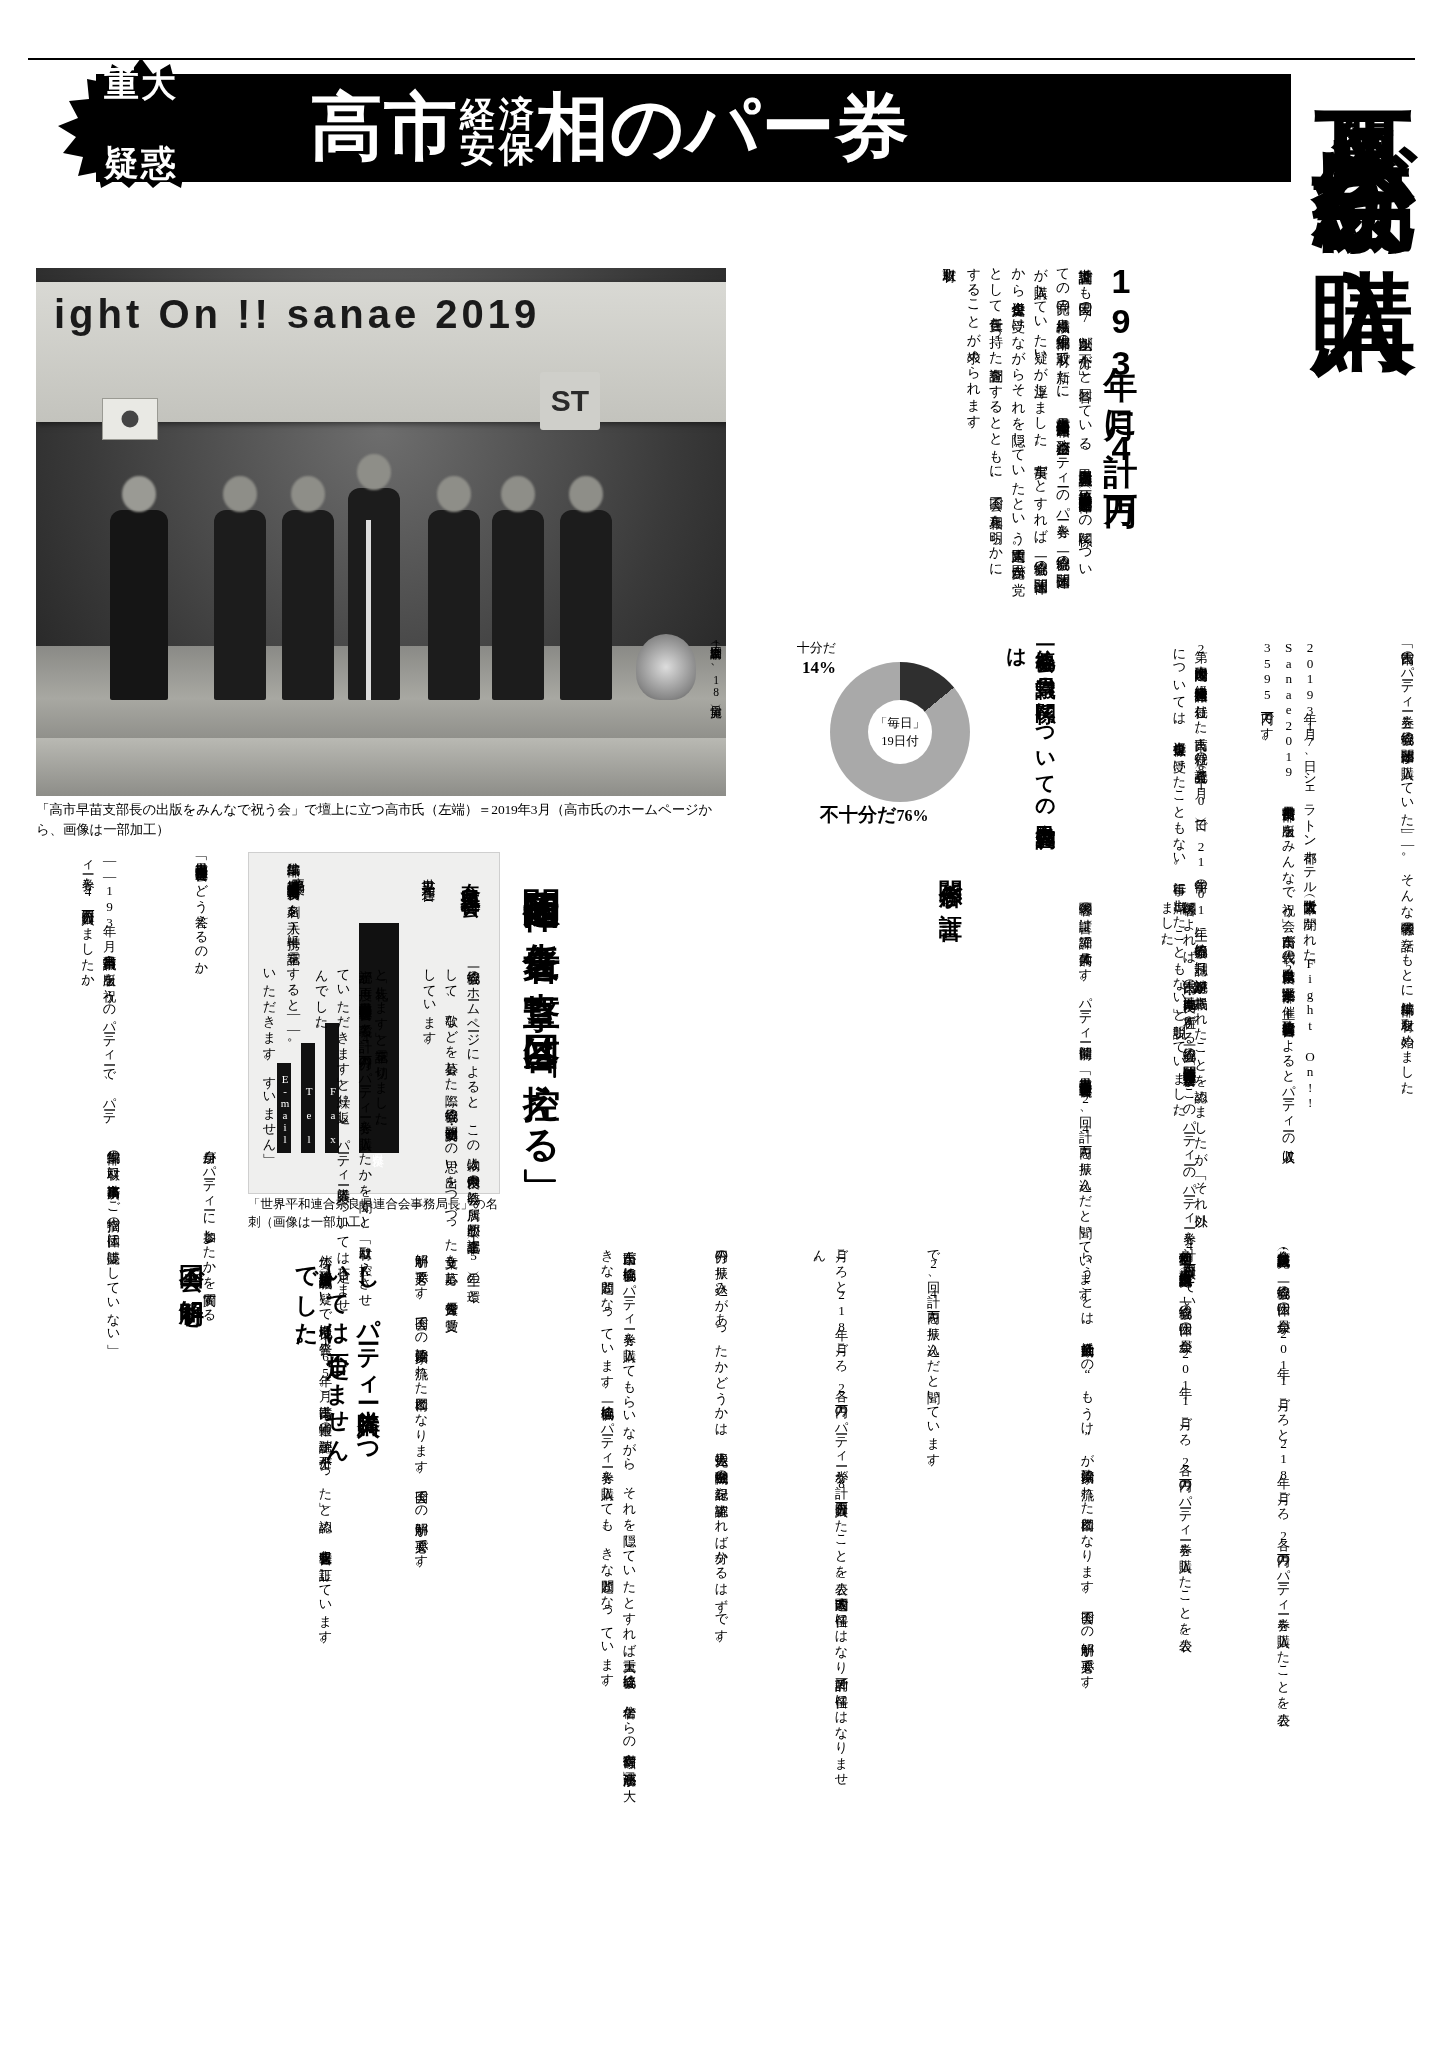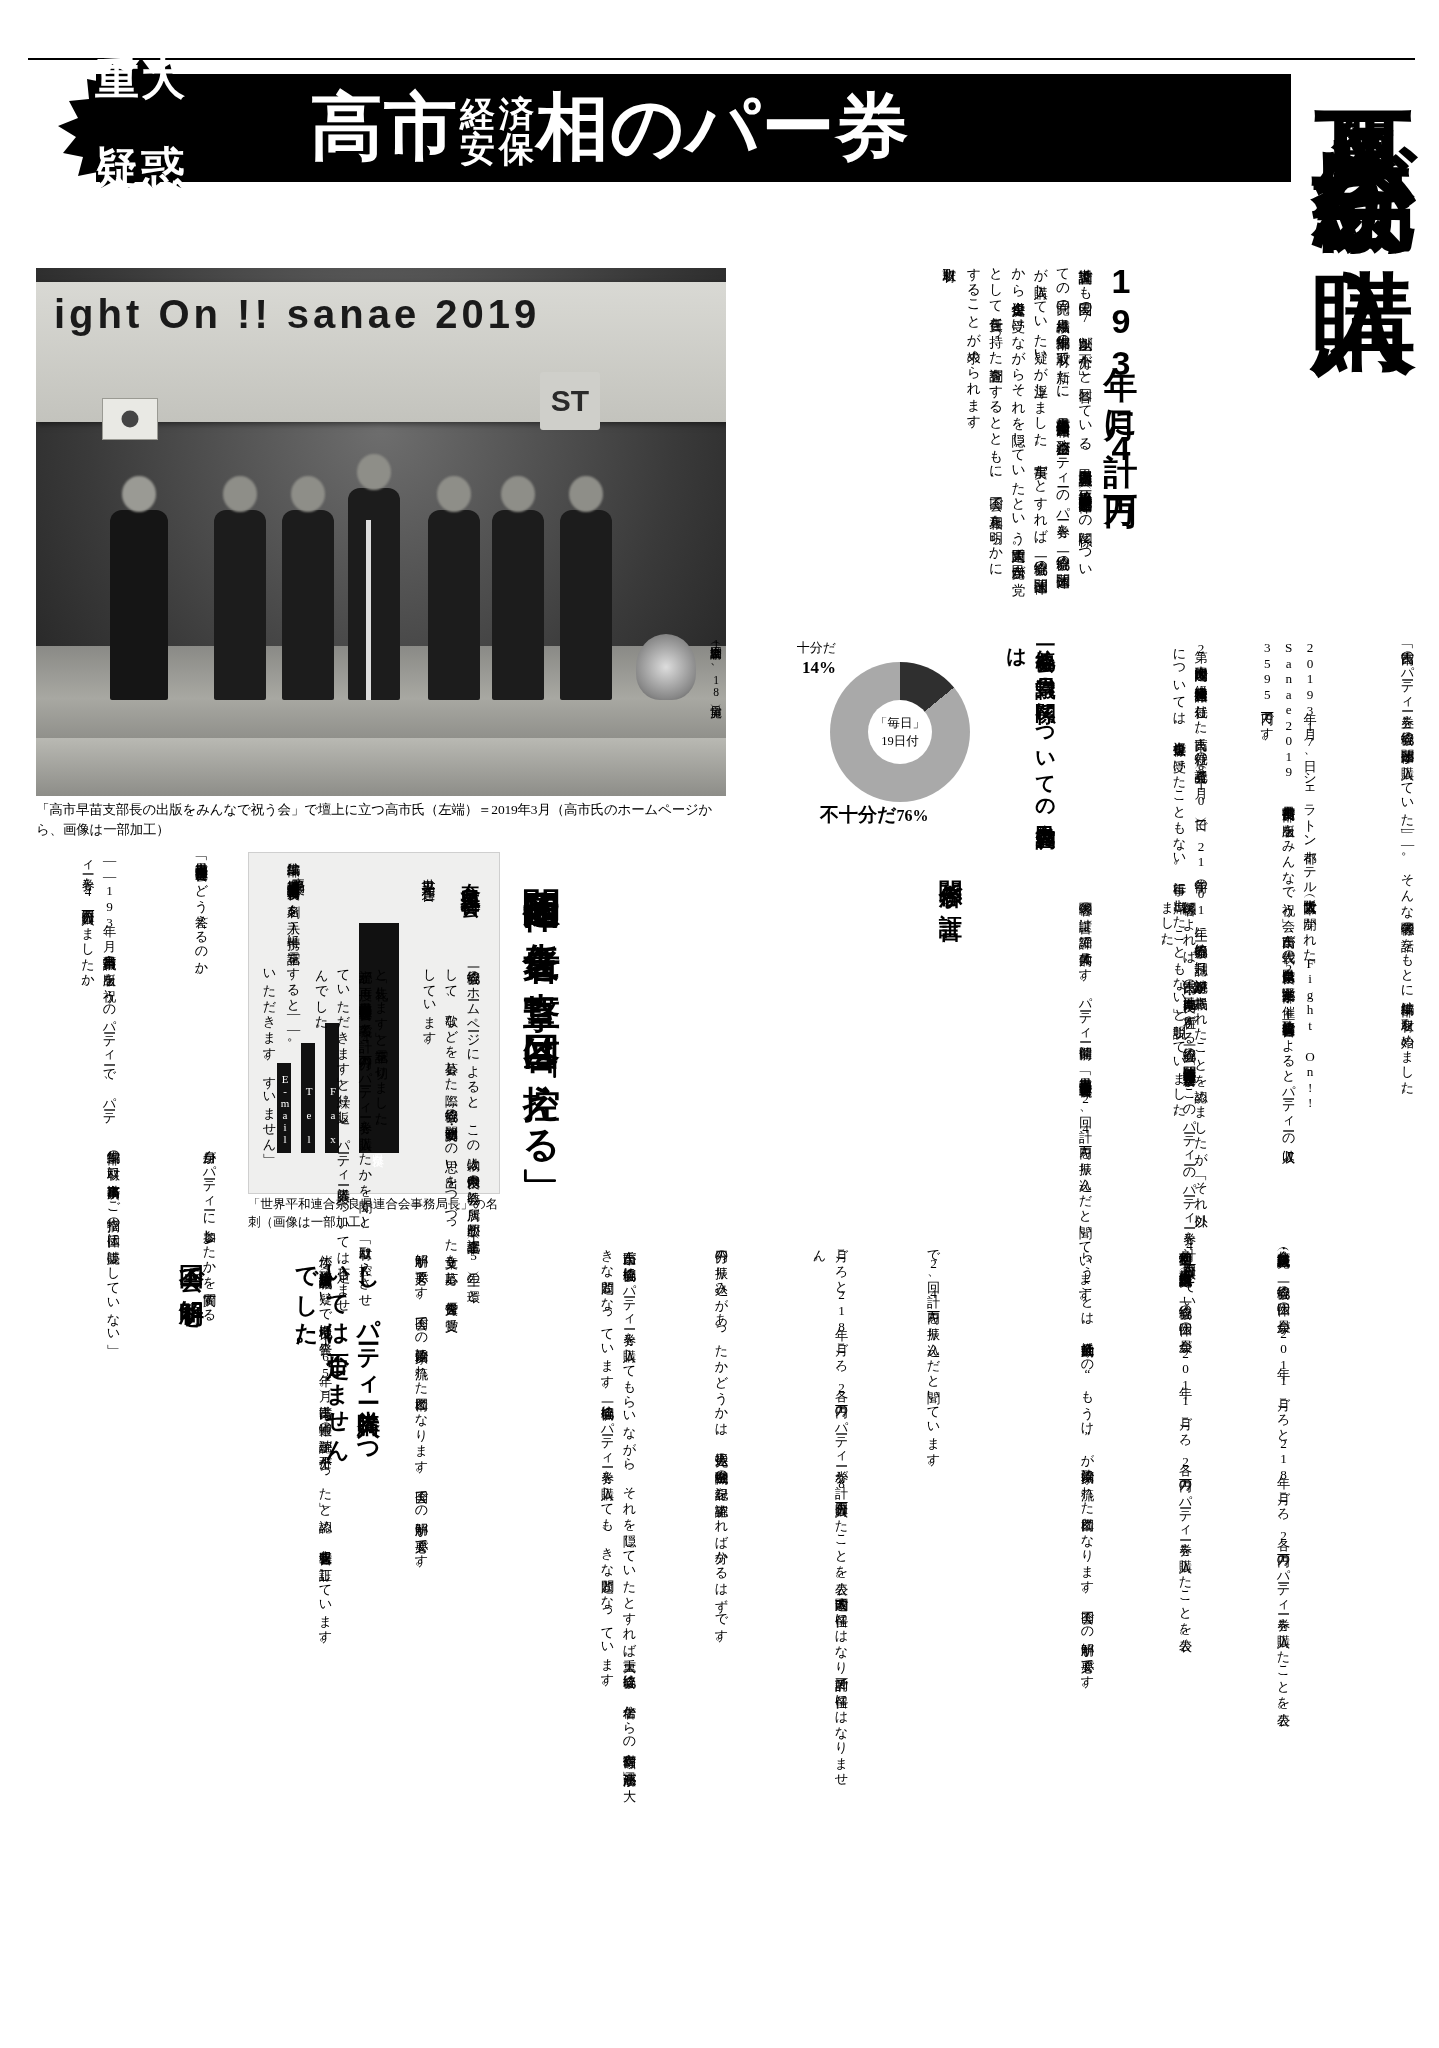--- a/index.html
+++ b/index.html
@@ -105,21 +105,21 @@
     position: absolute;
     top: 0; left: 0;
     width: 170px; height: 130px;
     display: flex;
     flex-direction: column;
     align-items: center;
     justify-content: center;
     color: #fff;
     font-family: "Liberation Sans", sans-serif;
     font-weight: bold;
-    font-size: 44px;
+    font-size: 35px;
     line-height: 1.12;
     letter-spacing: 2px;
     gap: 40px;
   }
 
   
   .vtitle {
     position: absolute;
     top: 66px;
     right: 22px;

